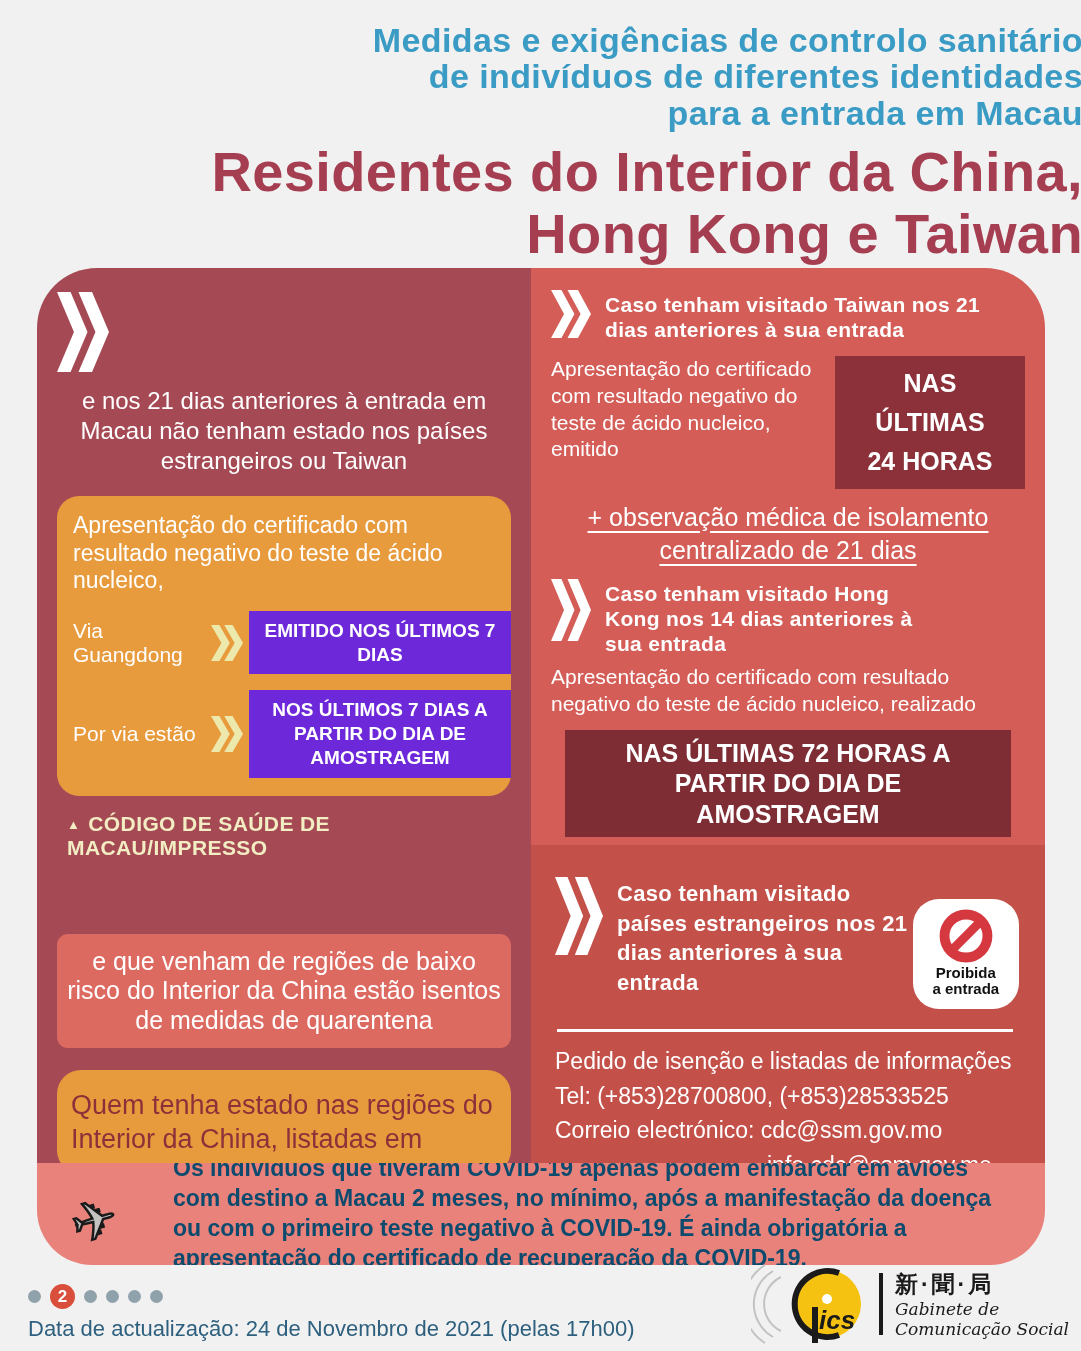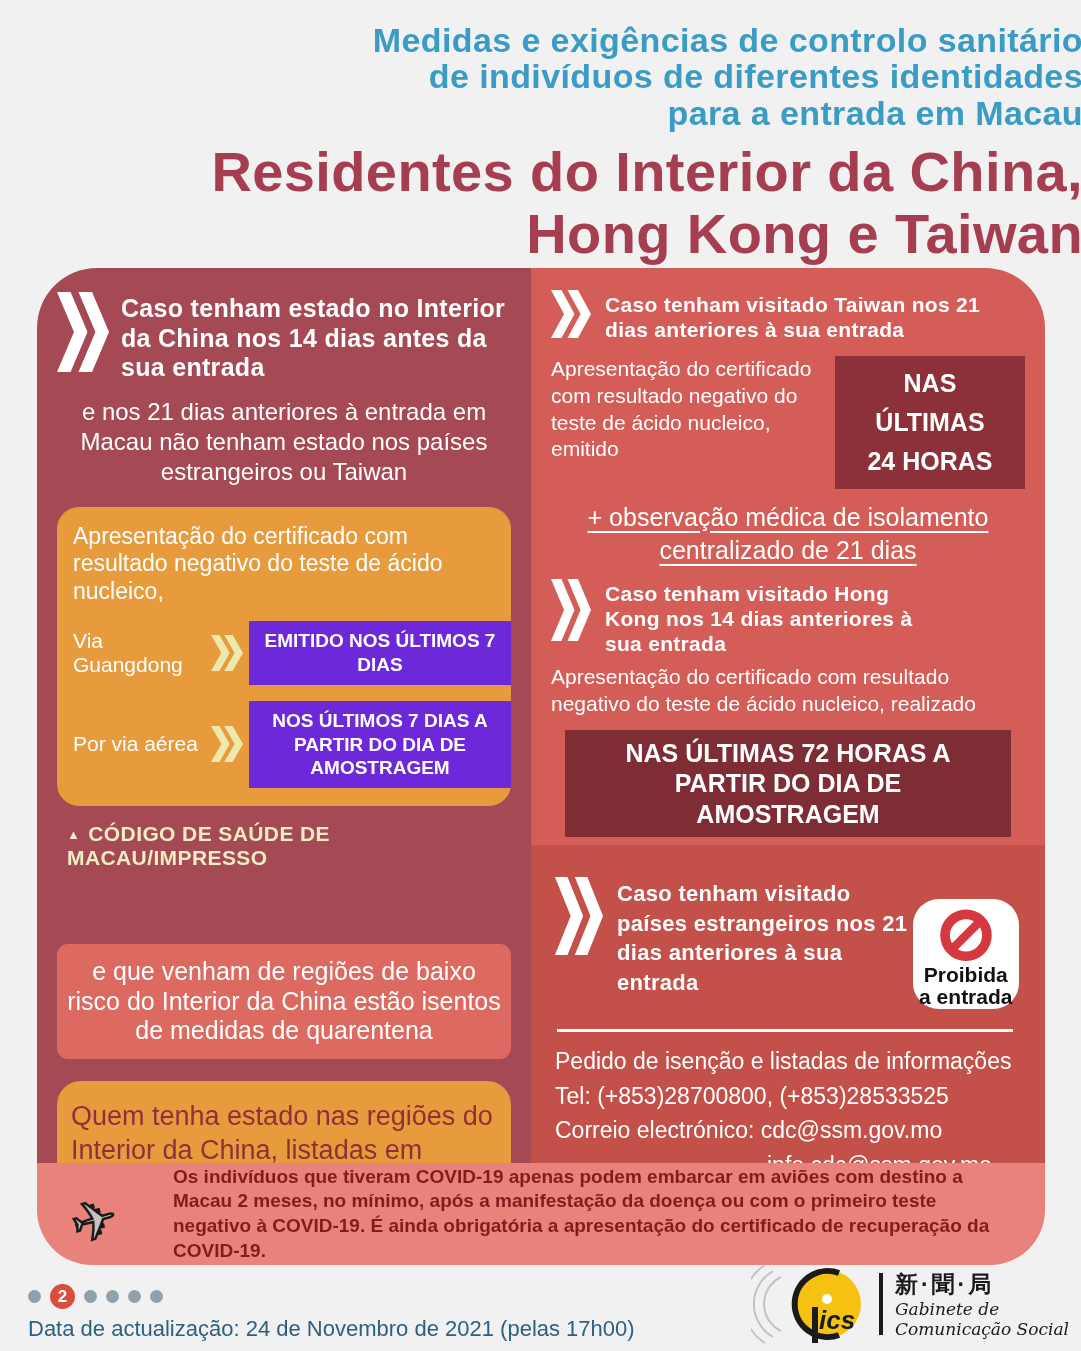--- a/index.html
+++ b/index.html
@@ -52,31 +52,31 @@
   .hk-head{margin-top:12px}
   .h-right.hk{width:330px}
   .hk-body{margin-top:8px;font-size:21px;line-height:1.27}
   .hk-badge{margin:12px 14px 0 14px;background:#7E2D35;color:#fff;font-weight:bold;font-size:25px;
             text-align:center;line-height:1.22;padding:8px 16px}
 
   .fg-head{display:flex;align-items:flex-start;margin-top:8px}
   .h-right.fg{width:300px;font-size:22px;line-height:1.35}
   .ban-card{margin-left:auto;margin-top:22px;width:108px;height:110px;background:#fff;border-radius:26px;
             display:flex;flex-direction:column;align-items:center;padding-top:8px}
-  .ban-label{color:#111;font-weight:bold;font-size:21px;line-height:1.08;text-align:center}
+  .ban-label{color:#111;font-weight:bold;font-size:15px;line-height:1.08;text-align:center}
   .rule{border-top:3px solid #fff;margin:20px 6px 12px 2px}
   .contact{font-size:23px;line-height:1.5}
   .contact .indent{padding-left:212px}
 
   
   .notice{position:absolute;left:37px;top:1163px;width:1008px;height:102px;background:#E8827B;
           border-radius:0 0 55px 55px;display:flex;align-items:center;padding:0 28px 0 34px;overflow:hidden}
   .plane{flex:none;width:92px;font-size:54px;color:#C4C3C2;-webkit-text-stroke:2.5px #1a1a1a;
          transform:rotate(-16deg);line-height:1}
-  .notice-text{flex:1;color:#7f1d1d;font-weight:bold;font-size:19px;line-height:1.3;margin-left:10px}
+  .notice-text{flex:1;color:#0c4a6e;font-weight:bold;font-size:23px;line-height:1.3;margin-left:10px}
 
   
   .dots{position:absolute;left:28px;top:1284px;display:flex;align-items:center;gap:9px}
   .dot{width:13px;height:13px;border-radius:50%;background:#8FA2AC}
   .dot-page{width:25px;height:25px;border-radius:50%;background:#D94F3B;color:#fff;font-weight:bold;
             font-size:17px;display:flex;align-items:center;justify-content:center}
   .date{position:absolute;left:28px;top:1316px;font-size:22px;color:#2D5F7E;font-family:"Liberation Sans",sans-serif}
 
   .logo{position:absolute;right:12px;bottom:6px;display:flex;align-items:center}
   .logo-divider{width:4px;height:62px;background:#1a1a1a;margin:0 12px 0 6px}
@@ -97,36 +97,35 @@
   </div>
 
   <div class="main">
 
     <div class="col-left">
       <div class="sec-head">
         <svg class="chev" width="52" height="80" viewBox="0 0 92 84" preserveAspectRatio="none">
           <path d="M0 0 H24 L54 42 L24 84 H0 L30 42 Z" fill="currentColor"></path>
           <path d="M38 0 H62 L92 42 L62 84 H38 L68 42 Z" fill="currentColor"></path>
         </svg>
-        <div class="h-left">Caso tenham estado no Interior da China nos 14 dias antes da sua entrada</div>
       </div>
       <div class="p-left">e nos 21 dias anteriores à entrada em Macau não tenham estado nos países estrangeiros ou Taiwan</div>
 
       <div class="cert-box">
         <div class="cert-intro">Apresentação do certificado com resultado negativo do teste de ácido nucleico,</div>
         <div class="cert-row">
           <span class="cert-label">Via Guangdong</span>
           <svg class="chev-s" width="32" height="36" viewBox="0 0 92 84" preserveAspectRatio="none">
             <path d="M0 0 H24 L54 42 L24 84 H0 L30 42 Z" fill="currentColor"></path>
             <path d="M38 0 H62 L92 42 L62 84 H38 L68 42 Z" fill="currentColor"></path>
           </svg>
           <span class="cert-badge">EMITIDO NOS ÚLTIMOS 7 DIAS</span>
         </div>
         <div class="cert-row">
-          <span class="cert-label">Por via aérea</span>
+          <span class="cert-label">Por via estão</span>
           <svg class="chev-s" width="32" height="36" viewBox="0 0 92 84" preserveAspectRatio="none">
             <path d="M0 0 H24 L54 42 L24 84 H0 L30 42 Z" fill="currentColor"></path>
             <path d="M38 0 H62 L92 42 L62 84 H38 L68 42 Z" fill="currentColor"></path>
           </svg>
           <span class="cert-badge">NOS ÚLTIMOS 7 DIAS A PARTIR DO DIA DE AMOSTRAGEM</span>
         </div>
       </div>
 
       <div class="health-code">
         <span class="tri">▲</span><span>CÓDIGO DE SAÚDE DE MACAU/IMPRESSO</span>

